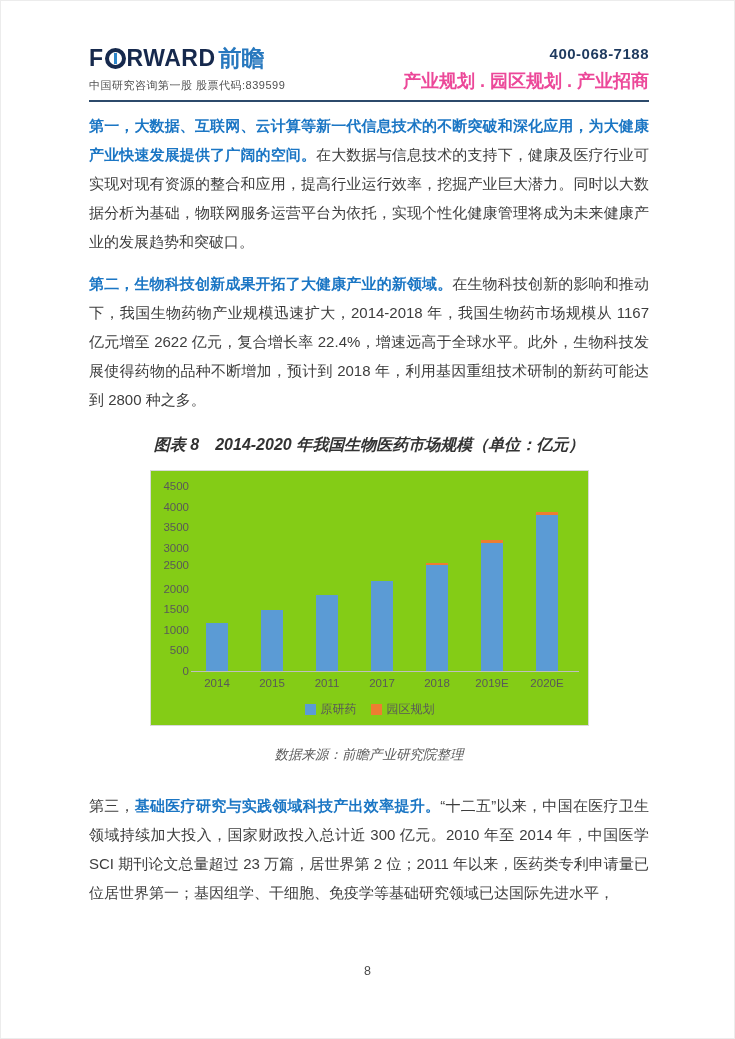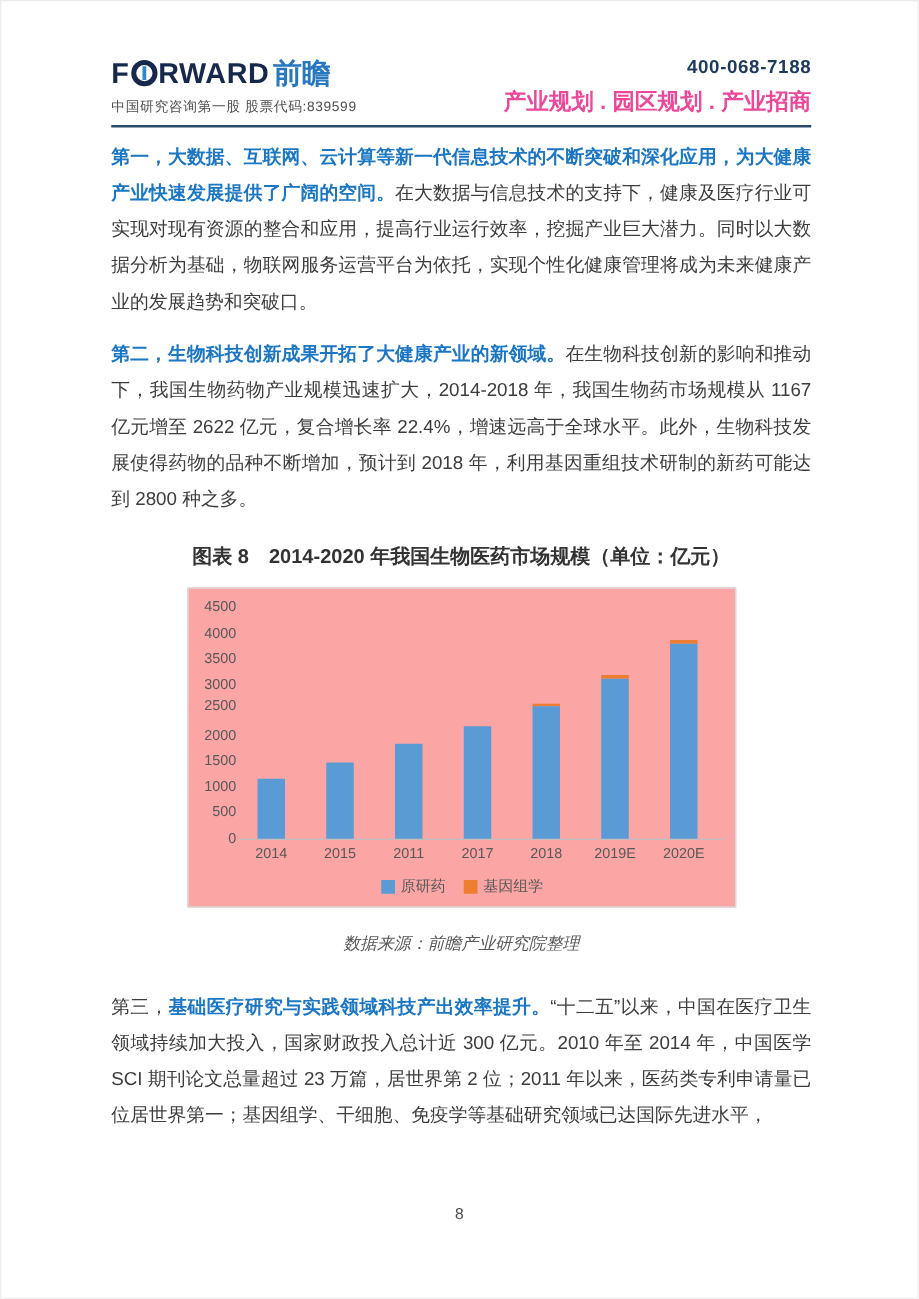--- a/index.html
+++ b/index.html
@@ -19,22 +19,22 @@
   .contact{text-align:right;}
   .phone{font-size:15px;font-weight:bold;color:#1e3a5f;letter-spacing:.5px;}
   .services{font-size:18px;font-weight:bold;color:#ec4899;margin-top:7px;}
   .header-rule{margin:0 85px 0 88px;border-top:2px solid #2c4a6b;}
   
   .content{padding:9px 85px 0 88px;}
   .para{font-size:15px;line-height:29px;color:#3d3d3d;text-align:justify;margin:0 0 13px;}
   .r-n{color:#3d3d3d;}
   .r-b{color:#1b76c4;font-weight:bold;}
   
-  .chart-title{font-size:16px;font-weight:bold;color:#333;text-align:center;margin:21px 0 14px;}
-  .chart-box{position:relative;width:437px;height:254px;margin:12px 0 0 61px;border:1px solid #d9d9d9;background:#fca5a5;}
+  .chart-title{font-size:16px;font-weight:bold;color:#333;text-align:center;margin:21px 0 14px;font-style:italic;}
+  .chart-box{position:relative;width:437px;height:254px;margin:12px 0 0 61px;border:1px solid #d9d9d9;background:#84cc16;}
   .y-label{position:absolute;left:2px;width:36px;text-align:right;font-size:11.5px;color:#595959;line-height:14px;}
   .x-label{position:absolute;top:206px;font-size:11.5px;color:#595959;text-align:center;width:54px;}
   .axis-line{position:absolute;left:40px;width:388px;top:200px;border-top:1px solid #bfbfbf;}
   .bar-stack{position:absolute;display:flex;flex-direction:column;}
   .legend{position:absolute;top:230px;left:0;right:0;display:flex;justify-content:center;gap:14px;font-size:12px;color:#595959;}
   .legend-item{display:flex;align-items:center;gap:5px;}
   .legend-swatch{width:11px;height:11px;display:inline-block;}
   .source{text-align:center;font-style:italic;color:#595959;font-size:13.5px;margin:20px 0 27px;}
   
   .page-number{position:absolute;bottom:60px;left:0;right:0;text-align:center;font-size:12.5px;color:#4a4a4a;}
@@ -112,21 +112,21 @@
           <div style="flex: 1 1 0%; background: rgb(91, 155, 213);"></div>
         </div>
         <div class="x-label" style="left: 369px;">2020E</div>
         <div class="legend">
           <span class="legend-item">
             <span class="legend-swatch" style="background: rgb(91, 155, 213);"></span>
             <span>原研药</span>
           </span>
           <span class="legend-item">
             <span class="legend-swatch" style="background: rgb(237, 125, 49);"></span>
-            <span>基因组学</span>
+            <span>园区规划</span>
           </span>
         </div>
       </figure>
 
     <div class="source">数据来源：前瞻产业研究院整理</div>
 
     <div>
         <p class="para"><span class="r-n">第三，</span><span class="r-b">基础医疗研究与实践领域科技产出效率提升。</span><span class="r-n">“十二五”以来，中国在医疗卫生领域持续加大投入，国家财政投入总计近 300 亿元。2010 年至 2014 年，中国医学 SCI 期刊论文总量超过 23 万篇，居世界第 2 位；2011 年以来，医药类专利申请量已位居世界第一；基因组学、干细胞、免疫学等基础研究领域已达国际先进水平，</span></p>
       </div>
   </div>

